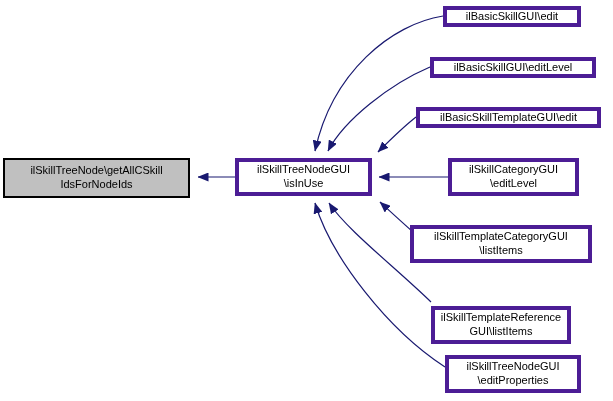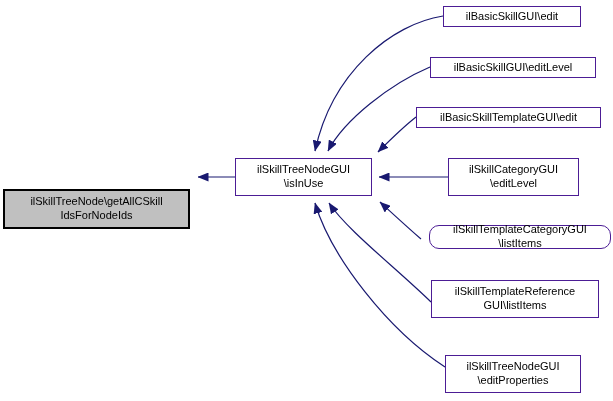--- a/index.html
+++ b/index.html
@@ -10,39 +10,38 @@
     font-family:"Liberation Sans","DejaVu Sans",sans-serif;
     overflow:hidden;
   }
   .edges{position:absolute;left:0;top:0;width:613px;height:401px;}
   .node{
     position:absolute;
     box-sizing:border-box;
     display:flex;align-items:center;justify-content:center;
     text-align:center;
     background:#ffffff;
-    border:1px solid #4c1d95;
+    border:4px solid #4c1d95;
     font-size:11px;line-height:1.25;color:#000000;
     white-space:pre-line;
     cursor:pointer;
   }
   .node.target{
     border:2px solid #000000;
     cursor:default;
-    margin-top:31px;
   }
   
   .n-target{left:3px;  top:158px; width:187px; height:40px;}
   .n-center{left:235px; top:158px; width:137px; height:38px;}
   .n-c0{left:443px; top:6px;   width:138px; height:21px;}
   .n-c1{left:430px; top:57px;  width:166px; height:21px;}
   .n-c2{left:416px; top:107px; width:185px; height:21px;}
   .n-c3{left:448px; top:158px; width:131px; height:38px;}
-  .n-c4{left:429px; top:225px; width:182px; height:24px;border-radius:10px;}
-  .n-c5{left:431px; top:280px; width:168px; height:38px;text-align:center;}
+  .n-c4{left:410px; top:225px; width:182px; height:38px;}
+  .n-c5{left:431px; top:306px; width:140px; height:38px;text-align:center;}
   .n-c6{left:445px; top:355px; width:136px; height:38px;}
 </style>
 </head>
 <body>
 
 <div class="canvas">
 
   <svg class="edges" width="613" height="401" viewBox="0 0 613 401" xmlns="http://www.w3.org/2000/svg">
     <defs>
       <marker id="ah" markerWidth="11" markerHeight="9" refX="10.5" refY="4.5" orient="auto" markerUnits="userSpaceOnUse">

